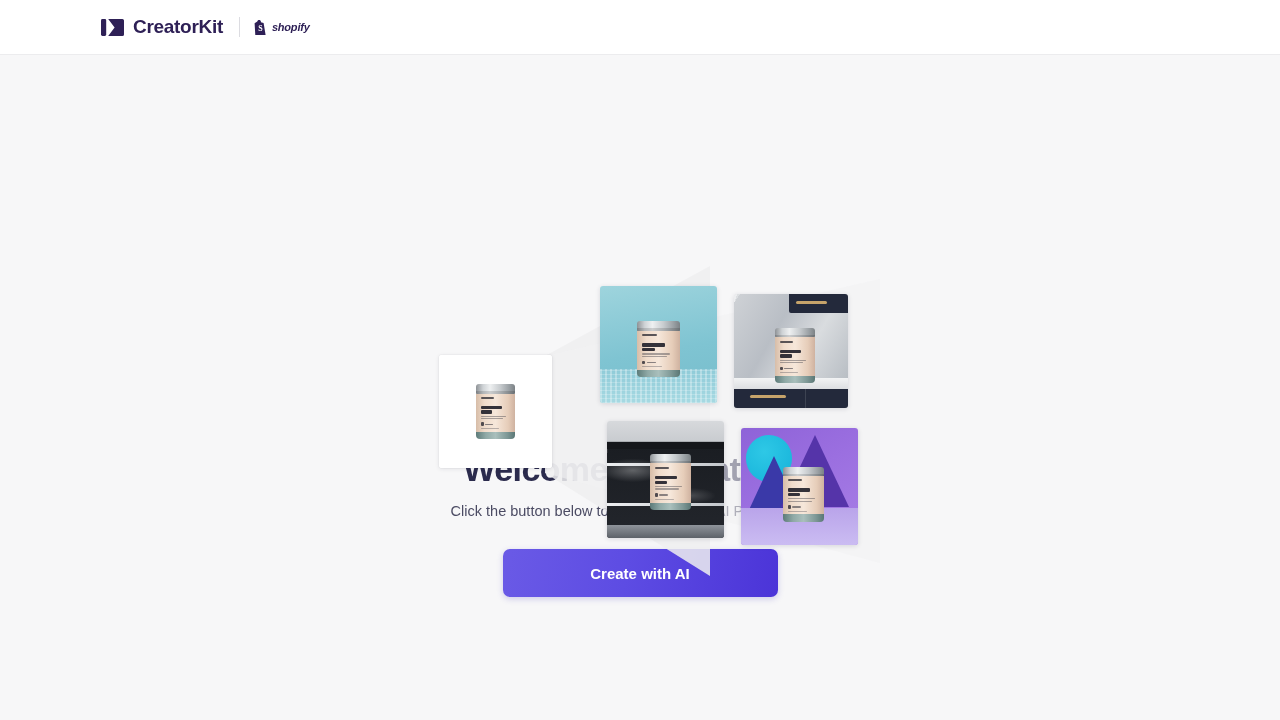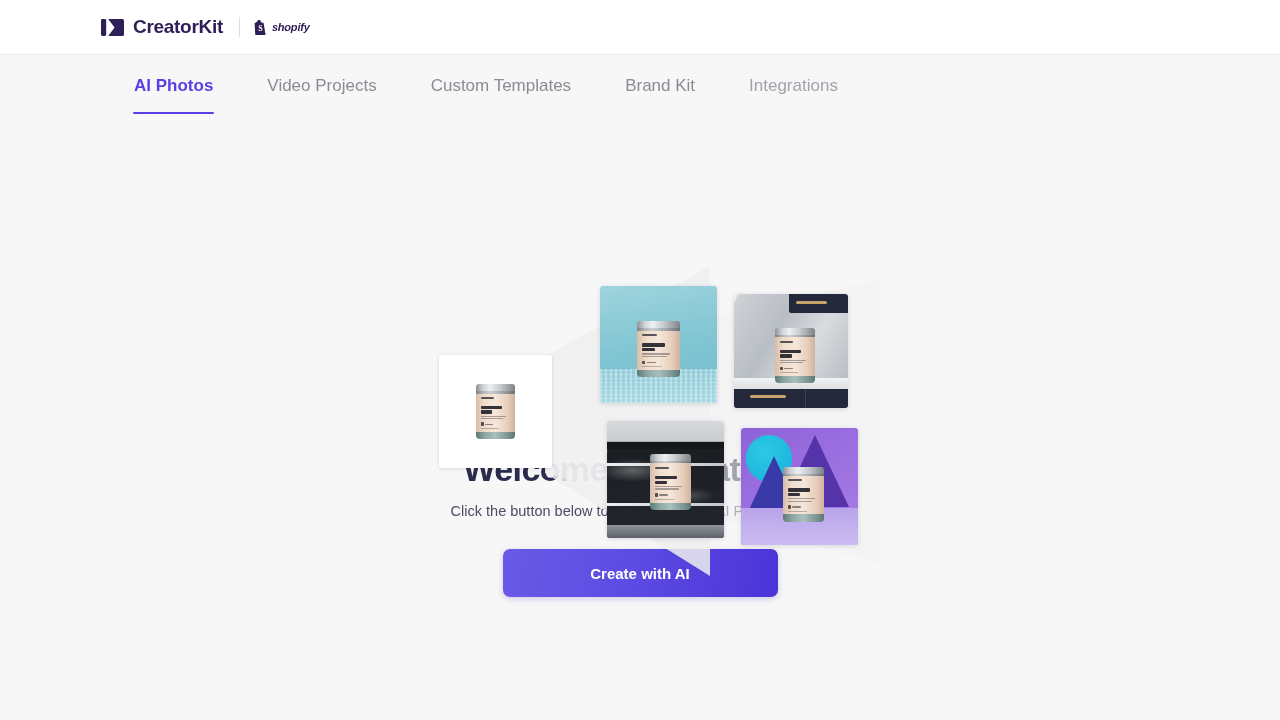--- a/index.html
+++ b/index.html
@@ -319,27 +319,20 @@
   <div class="shopify-badge">
     <svg class="shopify-icon" viewBox="0 0 13 15">
       <path d="M3.3 1.6 C3.3 0.7 4.1 0 5.1 0 C6.1 0 6.9 0.7 6.9 1.6 L6.9 2.3 L9.6 2.9 L11.6 15 L1.3 15 L0.6 3.3 Z" fill="#2e2056"></path>
       <text x="4.2" y="10.6" font-family="Liberation Serif, serif" font-size="8" font-weight="bold" fill="#ffffff">S</text>
     </svg>
     <span class="shopify-word">shopify</span>
   </div>
 </div>
 
 <div class="navbar">
-  <div class="tabs">
-    <div class="tab active">AI Photos</div>
-    <div class="tab">Video Projects</div>
-    <div class="tab">Custom Templates</div>
-    <div class="tab">Brand Kit</div>
-    <div class="tab muted">Integrations</div>
-  </div>
 </div>
 
 <div class="hero">
   <div class="hero-stage">
 
     <svg class="fan" viewBox="0 0 500 320">
       <polygon points="135,95 300,5 300,315 135,212" fill="#eeeef0" opacity="0.85"></polygon>
       <polygon points="135,95 470,18 470,302 135,212" fill="#f1f1f3" opacity="0.6"></polygon>
     </svg>
 

